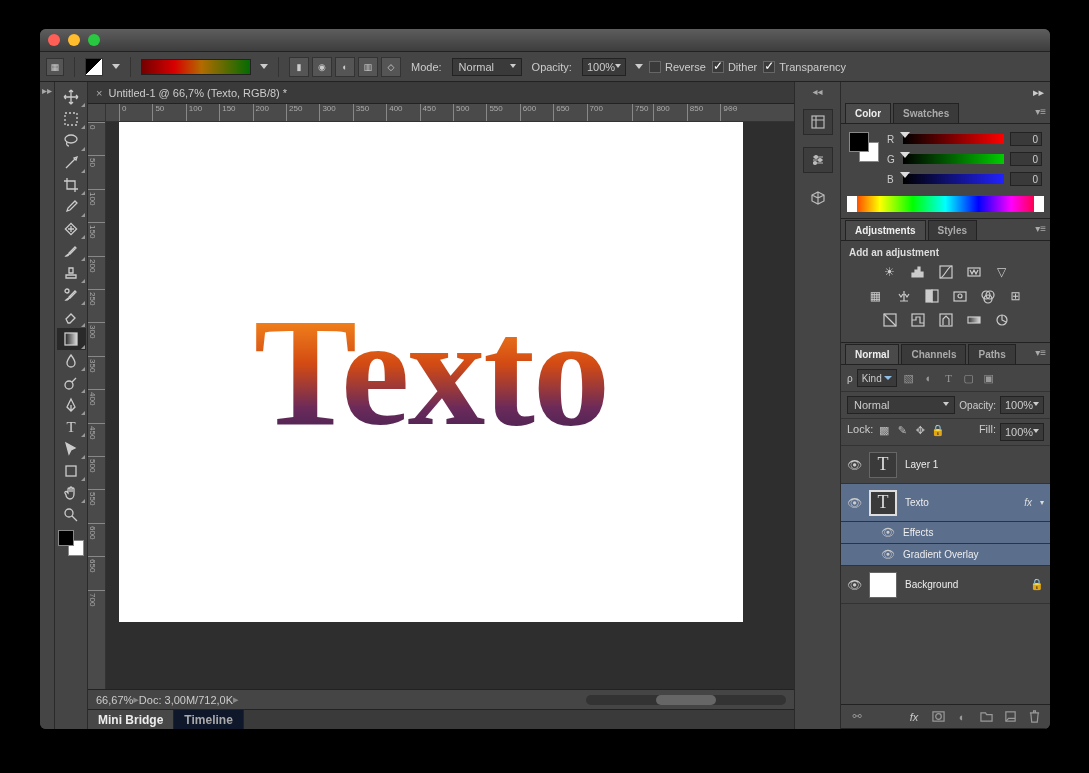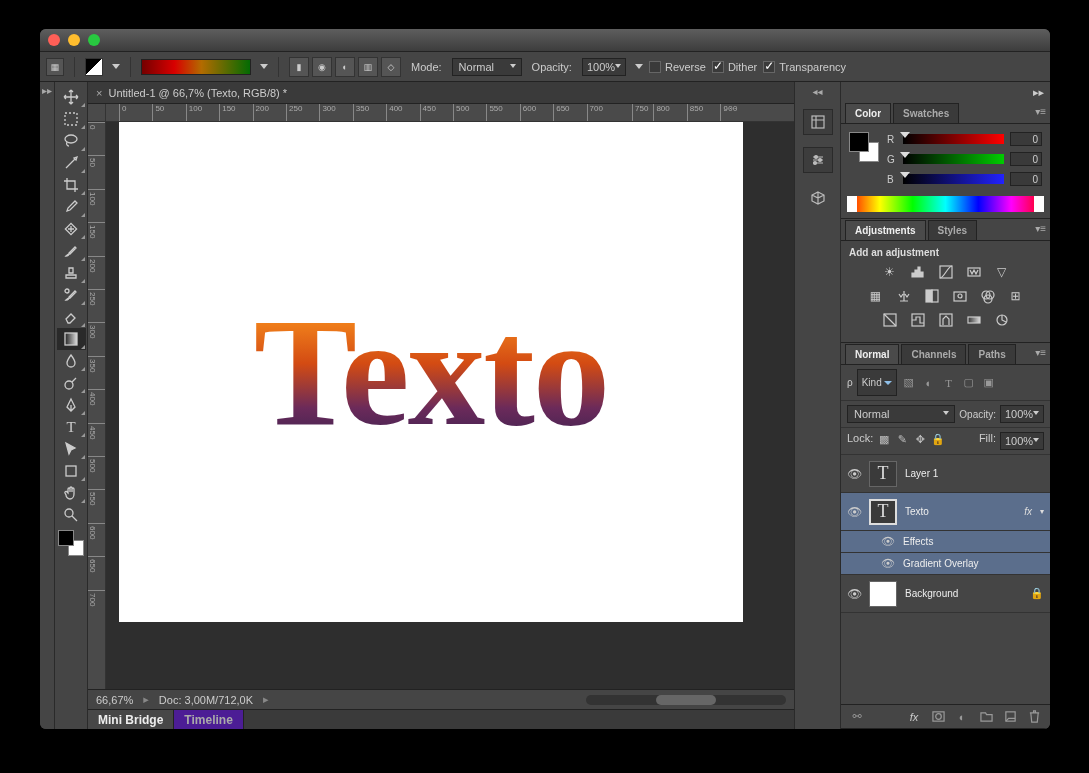--- a/index.html
+++ b/index.html
@@ -39,26 +39,26 @@
 .doc-tab{height:22px;background:#3a3a3a;display:flex;align-items:center;padding:0 8px;border-bottom:1px solid #222}
 .doc-tab .x{margin-right:6px;color:#aaa;font-size:11px}
 .ruler-h{height:18px;background:#4a4a4a;border-bottom:1px solid #333;position:relative;margin-left:18px;overflow:hidden}
 .ruler-h .tick{position:absolute;top:0;height:18px;border-left:1px solid #888;padding-left:2px;font-size:8px;color:#aaa}
 .doc-wrap{flex:1;display:flex;overflow:hidden}
 .ruler-v{width:18px;background:#4a4a4a;border-right:1px solid #333;position:relative;overflow:hidden}
 .ruler-v .tick{position:absolute;left:0;width:18px;border-top:1px solid #888;font-size:8px;color:#aaa;writing-mode:vertical-lr;padding-top:2px}
 .canvas-vp{flex:1;background:#2e2e2e;overflow:hidden;display:flex;align-items:flex-start;justify-content:flex-start;padding:0;position:relative}
 .canvas{background:#fff;width:624px;height:500px;margin-left:13px;display:flex;align-items:center;justify-content:center}
 .art-text{font-family:"Comic Sans MS","Marker Felt",cursive;font-weight:bold;font-size:155px;background:linear-gradient(180deg,#ff9a1f 10%,#d34b13 45%,#6b2a5a 70%,#2e1f4e 95%);-webkit-background-clip:text;background-clip:text;color:transparent;letter-spacing:-2px}
-.statusbar{height:20px;background:#454545;border-top:1px solid #222;display:flex;align-items:center;padding:0 8px;gap:10px;font-size:10px}
+.statusbar{height:20px;background:#454545;border-top:1px solid #222;display:flex;align-items:center;padding:0 8px;font-size:10px}
 .sb-scroll{width:200px;height:10px;background:#333;border-radius:5px;margin-left:auto;position:relative}
 .sb-scroll::after{content:"";position:absolute;left:70px;width:60px;height:10px;background:#666;border-radius:5px}
 .bottom-tabs{height:20px;background:#3a3a3a;border-top:1px solid #222;display:flex;align-items:center}
 .bt-tab{padding:0 10px;height:100%;display:flex;align-items:center;border-right:1px solid #222;background:#474747;font-weight:bold;color:#eee;font-size:12px}
-.bt-tab.inact{background:#4c1d95;color:#aaa}
+.bt-tab.inact{background:#0f172a;color:#aaa}
 .right-col{width:46px;background:#454545;border-left:1px solid #2a2a2a;display:flex;flex-direction:column;align-items:center;padding-top:4px;gap:12px}
 .right-col .rc-btn{width:30px;height:26px;background:#3d3d3d;border:1px solid #2a2a2a;display:flex;align-items:center;justify-content:center}
 .right-col svg{width:16px;height:16px;stroke:#bbb;fill:none;stroke-width:1.2}
 .panels{width:210px;background:#454545;border-left:1px solid #2a2a2a;display:flex;flex-direction:column;overflow:hidden}
 .panel-topbar{height:20px;display:flex;align-items:center;justify-content:space-between;padding:0 6px;font-size:10px;color:#aaa}
 .panel{border-bottom:1px solid #222}
 .p-tabs{height:22px;display:flex;align-items:flex-end;border-bottom:1px solid #222;padding-left:4px;position:relative}
 .p-tab{padding:4px 9px;background:#3a3a3a;color:#aaa;font-size:10px;font-weight:bold;border:1px solid #222;border-bottom:none;margin-right:2px}
 .p-tab.act{background:#4a4a4a;color:#eee}
 .p-menu{position:absolute;right:4px;top:4px;font-size:10px;color:#aaa}
@@ -77,21 +77,21 @@
 .valbox{width:32px;height:14px;background:#3a3a3a;border:1px solid #222;font-size:10px;display:flex;align-items:center;justify-content:flex-end;padding-right:3px}
 .spectrum{height:16px;background:linear-gradient(90deg,#f00,#ff0,#0f0,#0ff,#00f,#f0f,#f00);margin:2px 6px 6px;position:relative}
 .spectrum::before{content:"";position:absolute;left:0;top:0;width:10px;height:100%;background:#fff}
 .spectrum::after{content:"";position:absolute;right:0;top:0;width:10px;height:100%;background:#fff}
 .adj-body{padding:6px 8px}
 .adj-body .hdr{font-size:10px;color:#ddd;font-weight:bold;margin-bottom:6px}
 .adj-row{display:flex;gap:10px;justify-content:center;margin-bottom:8px}
 .adj-ic{width:18px;height:16px;display:flex;align-items:center;justify-content:center;color:#ccc;font-size:12px}
 .adj-ic svg{width:16px;height:16px;stroke:#ccc;fill:none;stroke-width:1.2}
 .layers-hdr{display:flex;align-items:center;gap:4px;padding:4px 6px;border-bottom:1px solid #333}
-.kind-sel{background:#3a3a3a;border:1px solid #222;height:27px;padding:0 14px 0 4px;font-size:10px;position:relative;display:flex;align-items:center}
+.kind-sel{background:#3a3a3a;border:1px solid #222;height:18px;padding:0 14px 0 4px;font-size:10px;position:relative;display:flex;align-items:center}
 .kind-sel::after{content:"";position:absolute;right:4px;top:50%;margin-top:-2px;width:0;height:0;border-left:4px solid transparent;border-right:4px solid transparent;border-top:4px solid #8fbfe8}
 .filt-ic{width:16px;height:16px;display:flex;align-items:center;justify-content:center;color:#999;font-size:11px}
 .blend-row{display:flex;align-items:center;gap:4px;padding:4px 6px;border-bottom:1px solid #333}
 .lock-row{display:flex;gap:4px;padding:4px 6px;border-bottom:1px solid #333;font-size:10px}
 .lock-row .ic{width:14px;height:14px;display:flex;align-items:center;justify-content:center;color:#bbb}
 .layer-list{flex:1;overflow:auto}
 .layer{display:flex;align-items:center;height:38px;border-bottom:1px solid #333;padding:0 6px;gap:8px}
 .layer.sel-l{background:#5b6e8c}
 .layer .eye{width:14px;color:#ccc;font-size:12px}
 .layer .thumb{width:28px;height:26px;background:#fff;border:1px solid #666;display:flex;align-items:center;justify-content:center;color:#333;font-size:16px}

